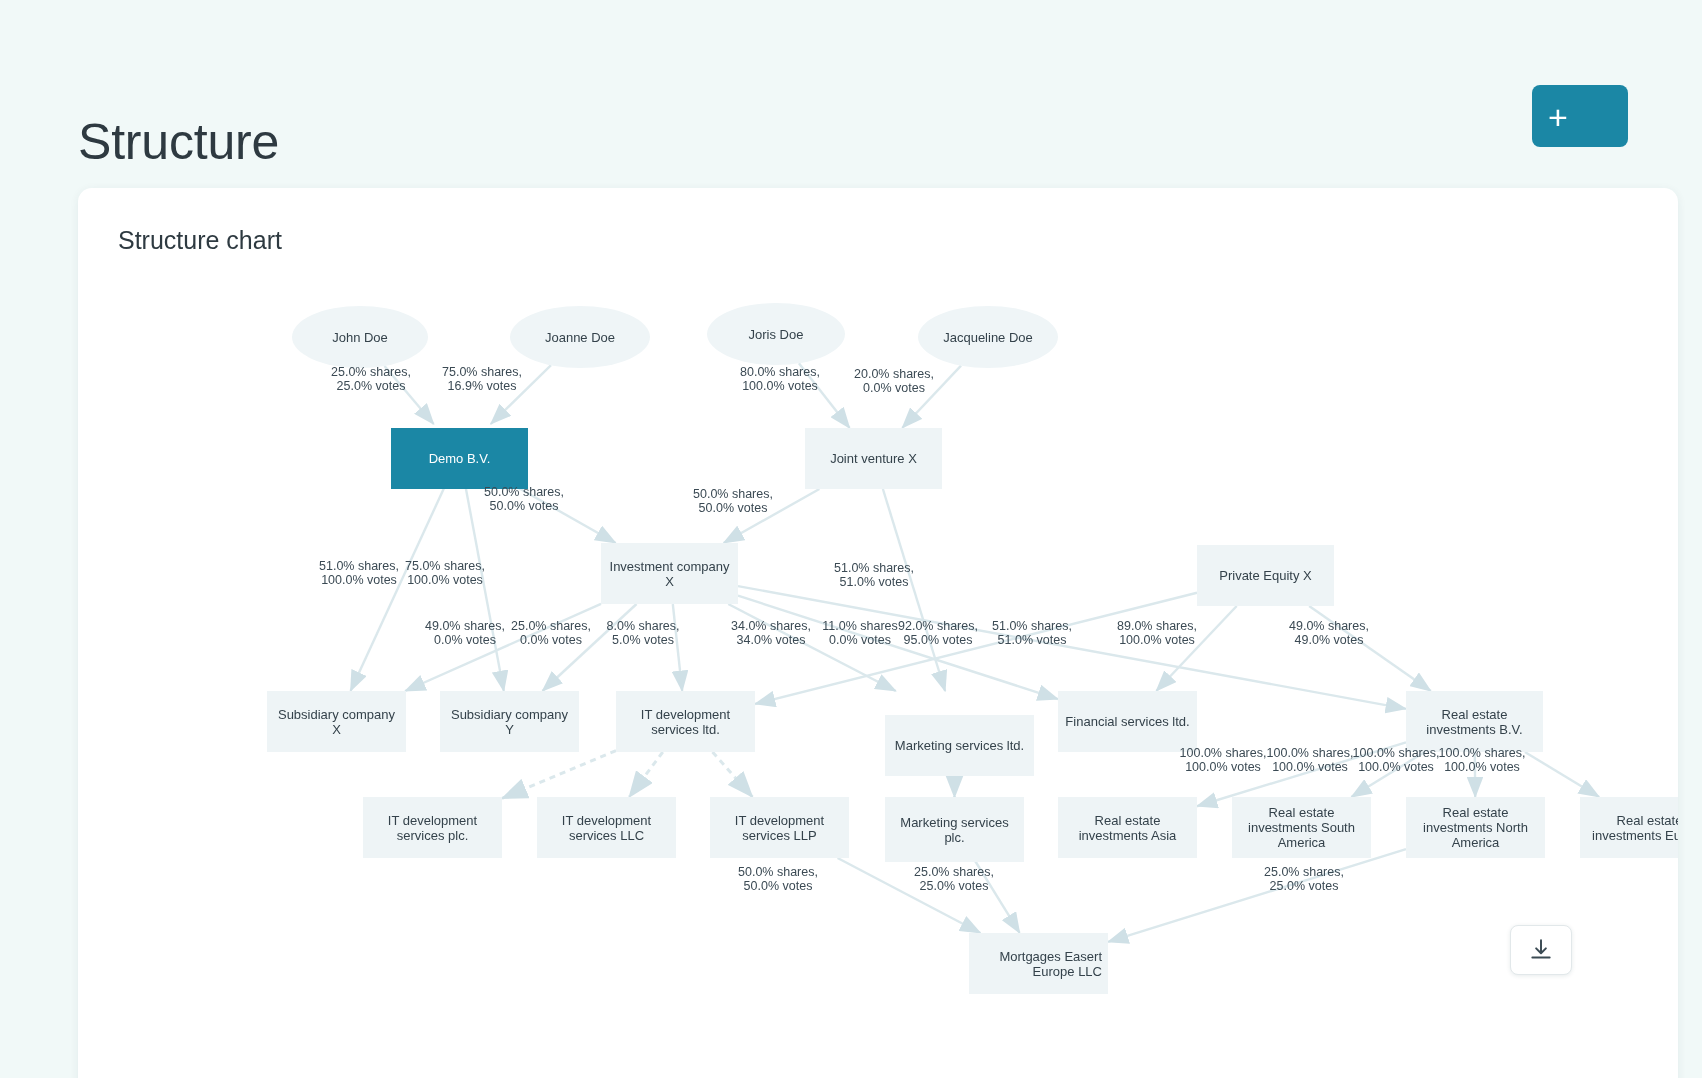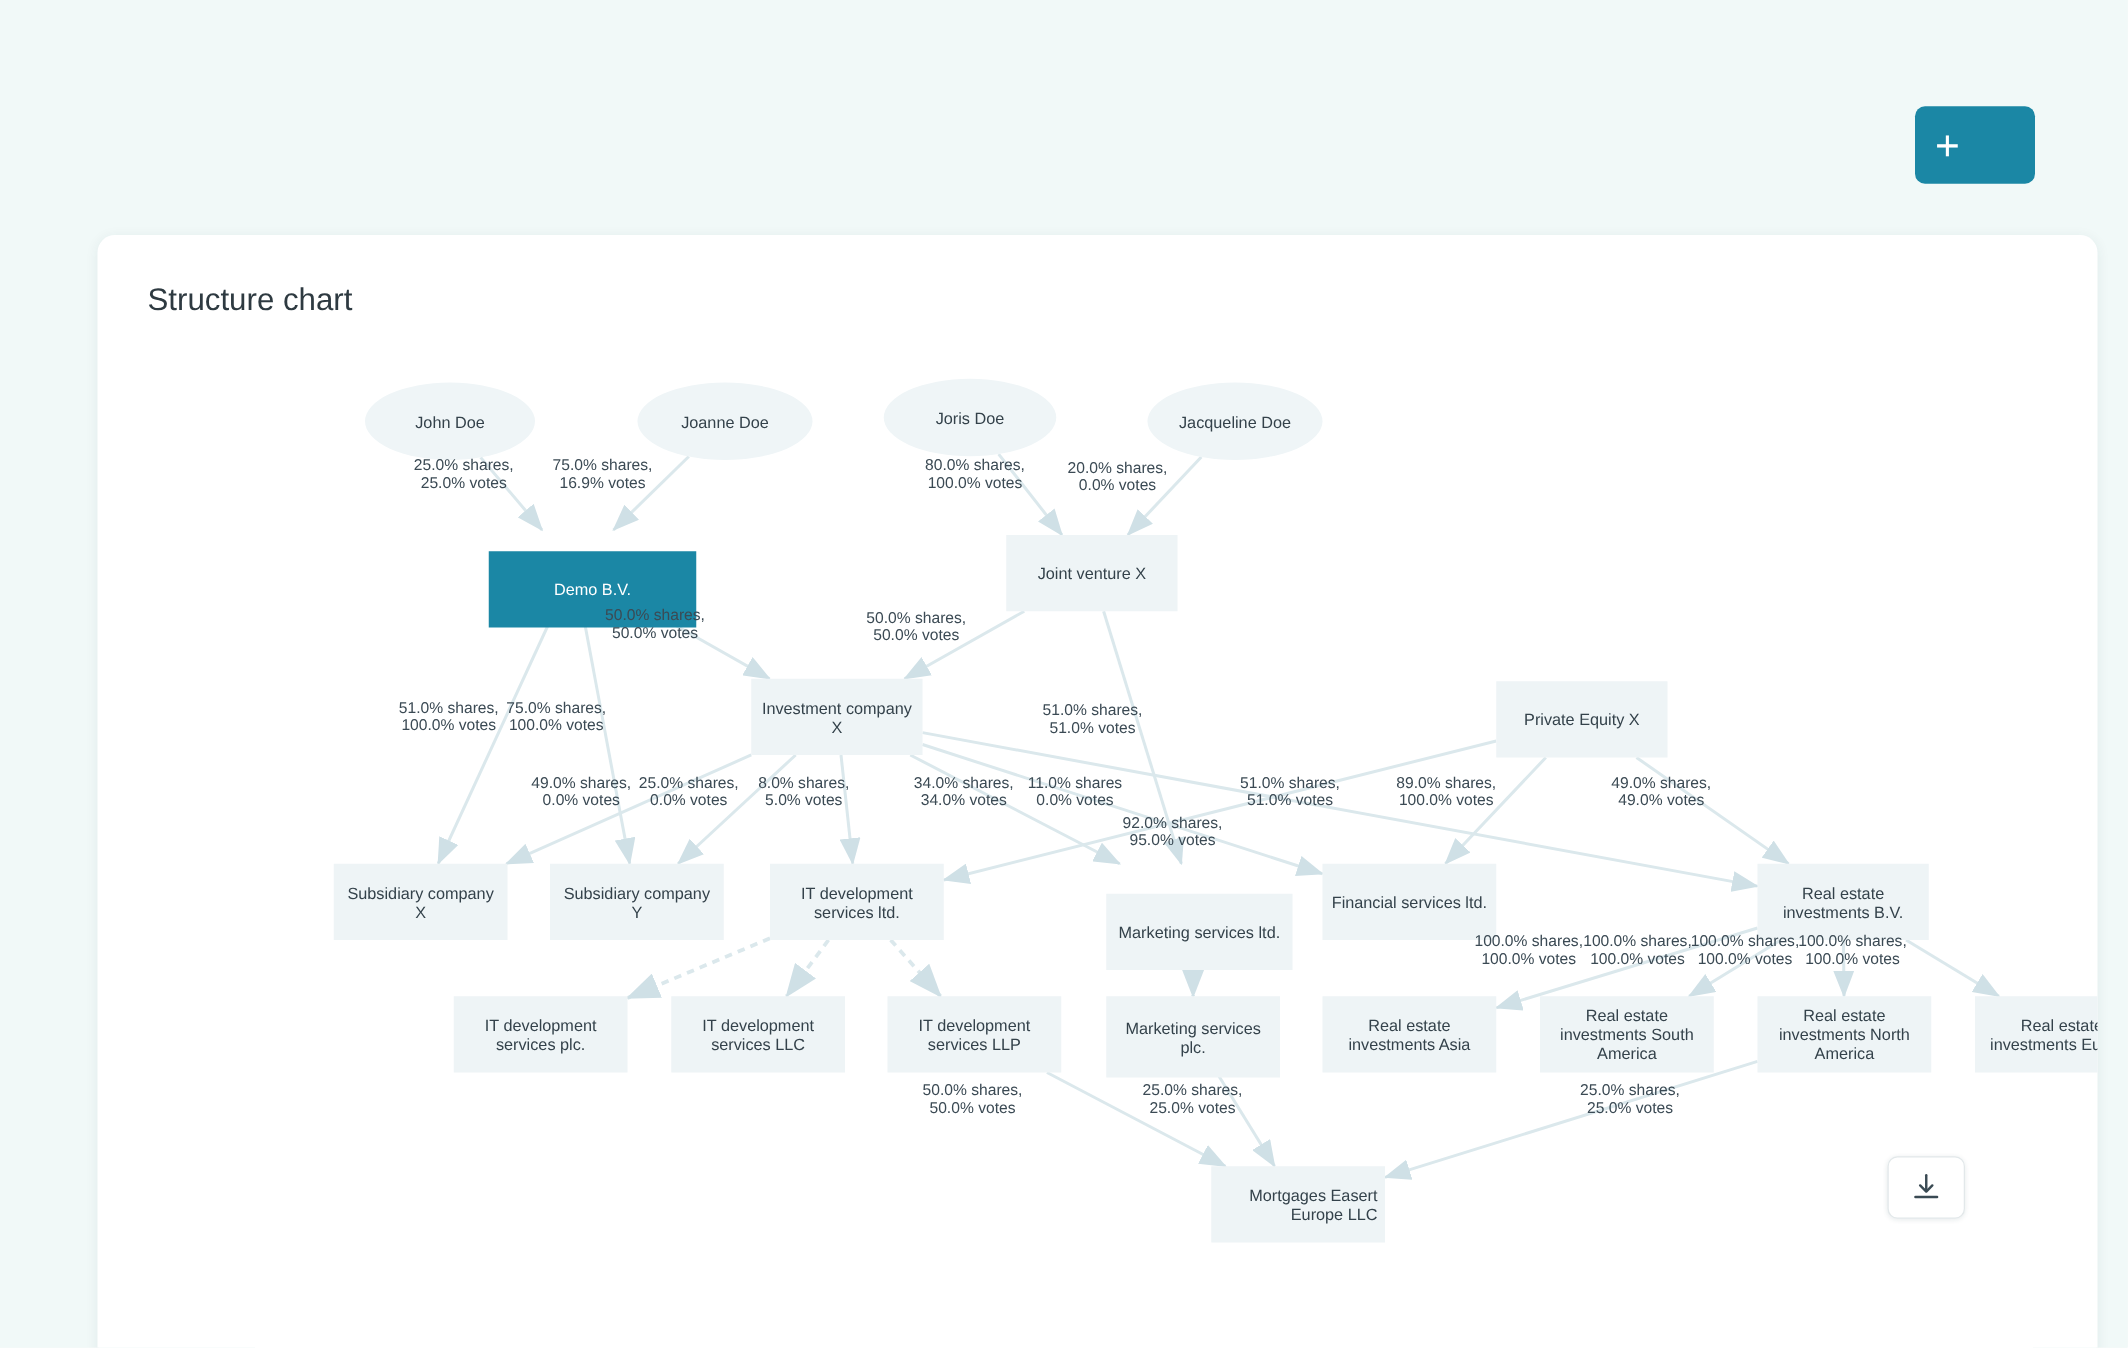--- a/index.html
+++ b/index.html
@@ -113,20 +113,21 @@
     box-shadow: 0 1px 4px rgba(20,60,70,0.10);
     cursor: pointer;
   }
   .download-button svg { display: block; }
 </style>
 </head>
 <body>
 
 <div id="app">
 
+  <h1 class="page-title">Structure</h1>
 
   <button class="add-button">+</button>
 
   <div class="card">
     <div class="card-title">Structure chart</div>
 
     <div class="chart-canvas" id="chart-canvas">
       <svg class="edges" id="edge-layer" viewBox="0 0 1600 920">
         <defs>
           <marker id="arrowhead" markerWidth="9" markerHeight="7" refX="8.5" refY="3.5" orient="auto">
@@ -172,21 +173,21 @@
           </div>
           <div class="node person" style="left: 432px; top: 118px; width: 140px; height: 62px;">
             <span>Joanne Doe</span>
           </div>
           <div class="node person" style="left: 629px; top: 115px; width: 138px; height: 62px;">
             <span>Joris Doe</span>
           </div>
           <div class="node person" style="left: 840px; top: 118px; width: 140px; height: 62px;">
             <span>Jacqueline Doe</span>
           </div>
-          <div class="node root" style="left: 313px; top: 253px; width: 166px; height: 61px;">
+          <div class="node root" style="left: 313px; top: 240px; width: 137px; height: 61px;">
             <span>Demo B.V.</span>
           </div>
           <div class="node company" style="left: 727px; top: 240px; width: 137px; height: 61px;">
             <span>Joint venture X</span>
           </div>
           <div class="node company" style="left: 523px; top: 355px; width: 137px; height: 61px;">
             <span>Investment company X</span>
           </div>
           <div class="node company" style="left: 1119px; top: 357px; width: 137px; height: 61px;">
             <span>Private Equity X</span>
@@ -245,21 +246,21 @@
           <div class="edge-label" style="left: 386px; top: 297px; width: 120px;"><div>50.0% shares,</div><div>50.0% votes</div></div>
           <div class="edge-label" style="left: 595px; top: 299px; width: 120px;"><div>50.0% shares,</div><div>50.0% votes</div></div>
           <div class="edge-label" style="left: 221px; top: 371px; width: 120px;"><div>51.0% shares,</div><div>100.0% votes</div></div>
           <div class="edge-label" style="left: 307px; top: 371px; width: 120px;"><div>75.0% shares,</div><div>100.0% votes</div></div>
           <div class="edge-label" style="left: 736px; top: 373px; width: 120px;"><div>51.0% shares,</div><div>51.0% votes</div></div>
           <div class="edge-label" style="left: 327px; top: 431px; width: 120px;"><div>49.0% shares,</div><div>0.0% votes</div></div>
           <div class="edge-label" style="left: 413px; top: 431px; width: 120px;"><div>25.0% shares,</div><div>0.0% votes</div></div>
           <div class="edge-label" style="left: 505px; top: 431px; width: 120px;"><div>8.0% shares,</div><div>5.0% votes</div></div>
           <div class="edge-label" style="left: 633px; top: 431px; width: 120px;"><div>34.0% shares,</div><div>34.0% votes</div></div>
           <div class="edge-label" style="left: 722px; top: 431px; width: 120px;"><div>11.0% shares</div><div>0.0% votes</div></div>
-          <div class="edge-label" style="left: 800px; top: 431px; width: 120px; margin-top: 32px;"><div>92.0% shares,</div><div>95.0% votes</div></div>
+          <div class="edge-label" style="left: 800px; top: 431px; width: 120px;"><div>92.0% shares,</div><div>95.0% votes</div></div>
           <div class="edge-label" style="left: 894px; top: 431px; width: 120px;"><div>51.0% shares,</div><div>51.0% votes</div></div>
           <div class="edge-label" style="left: 1019px; top: 431px; width: 120px;"><div>89.0% shares,</div><div>100.0% votes</div></div>
           <div class="edge-label" style="left: 1191px; top: 431px; width: 120px;"><div>49.0% shares,</div><div>49.0% votes</div></div>
           <div class="edge-label" style="left: 1085px; top: 558px; width: 120px;"><div>100.0% shares,</div><div>100.0% votes</div></div>
           <div class="edge-label" style="left: 1172px; top: 558px; width: 120px;"><div>100.0% shares,</div><div>100.0% votes</div></div>
           <div class="edge-label" style="left: 1258px; top: 558px; width: 120px;"><div>100.0% shares,</div><div>100.0% votes</div></div>
           <div class="edge-label" style="left: 1344px; top: 558px; width: 120px;"><div>100.0% shares,</div><div>100.0% votes</div></div>
           <div class="edge-label" style="left: 640px; top: 677px; width: 120px;"><div>50.0% shares,</div><div>50.0% votes</div></div>
           <div class="edge-label" style="left: 816px; top: 677px; width: 120px;"><div>25.0% shares,</div><div>25.0% votes</div></div>
           <div class="edge-label" style="left: 1166px; top: 677px; width: 120px;"><div>25.0% shares,</div><div>25.0% votes</div></div>

